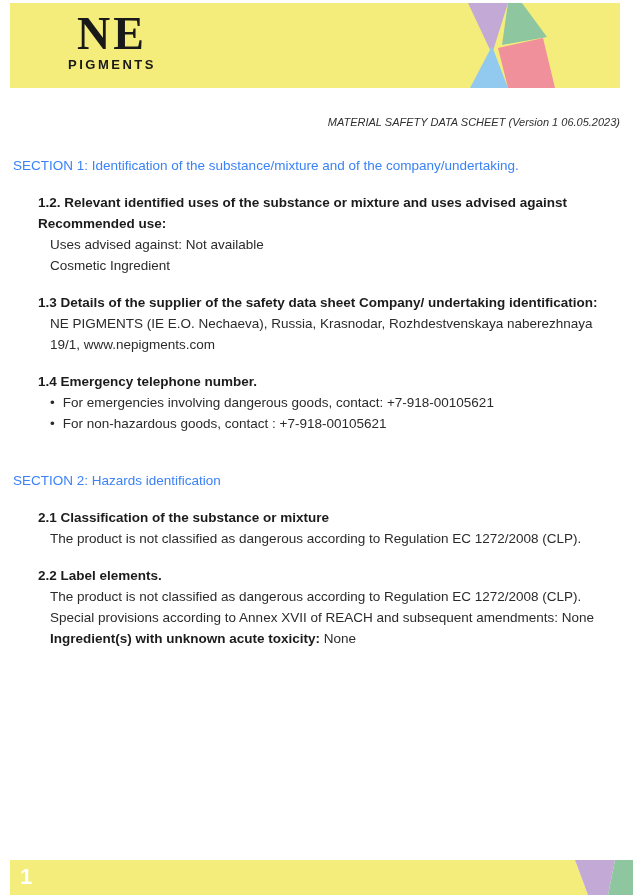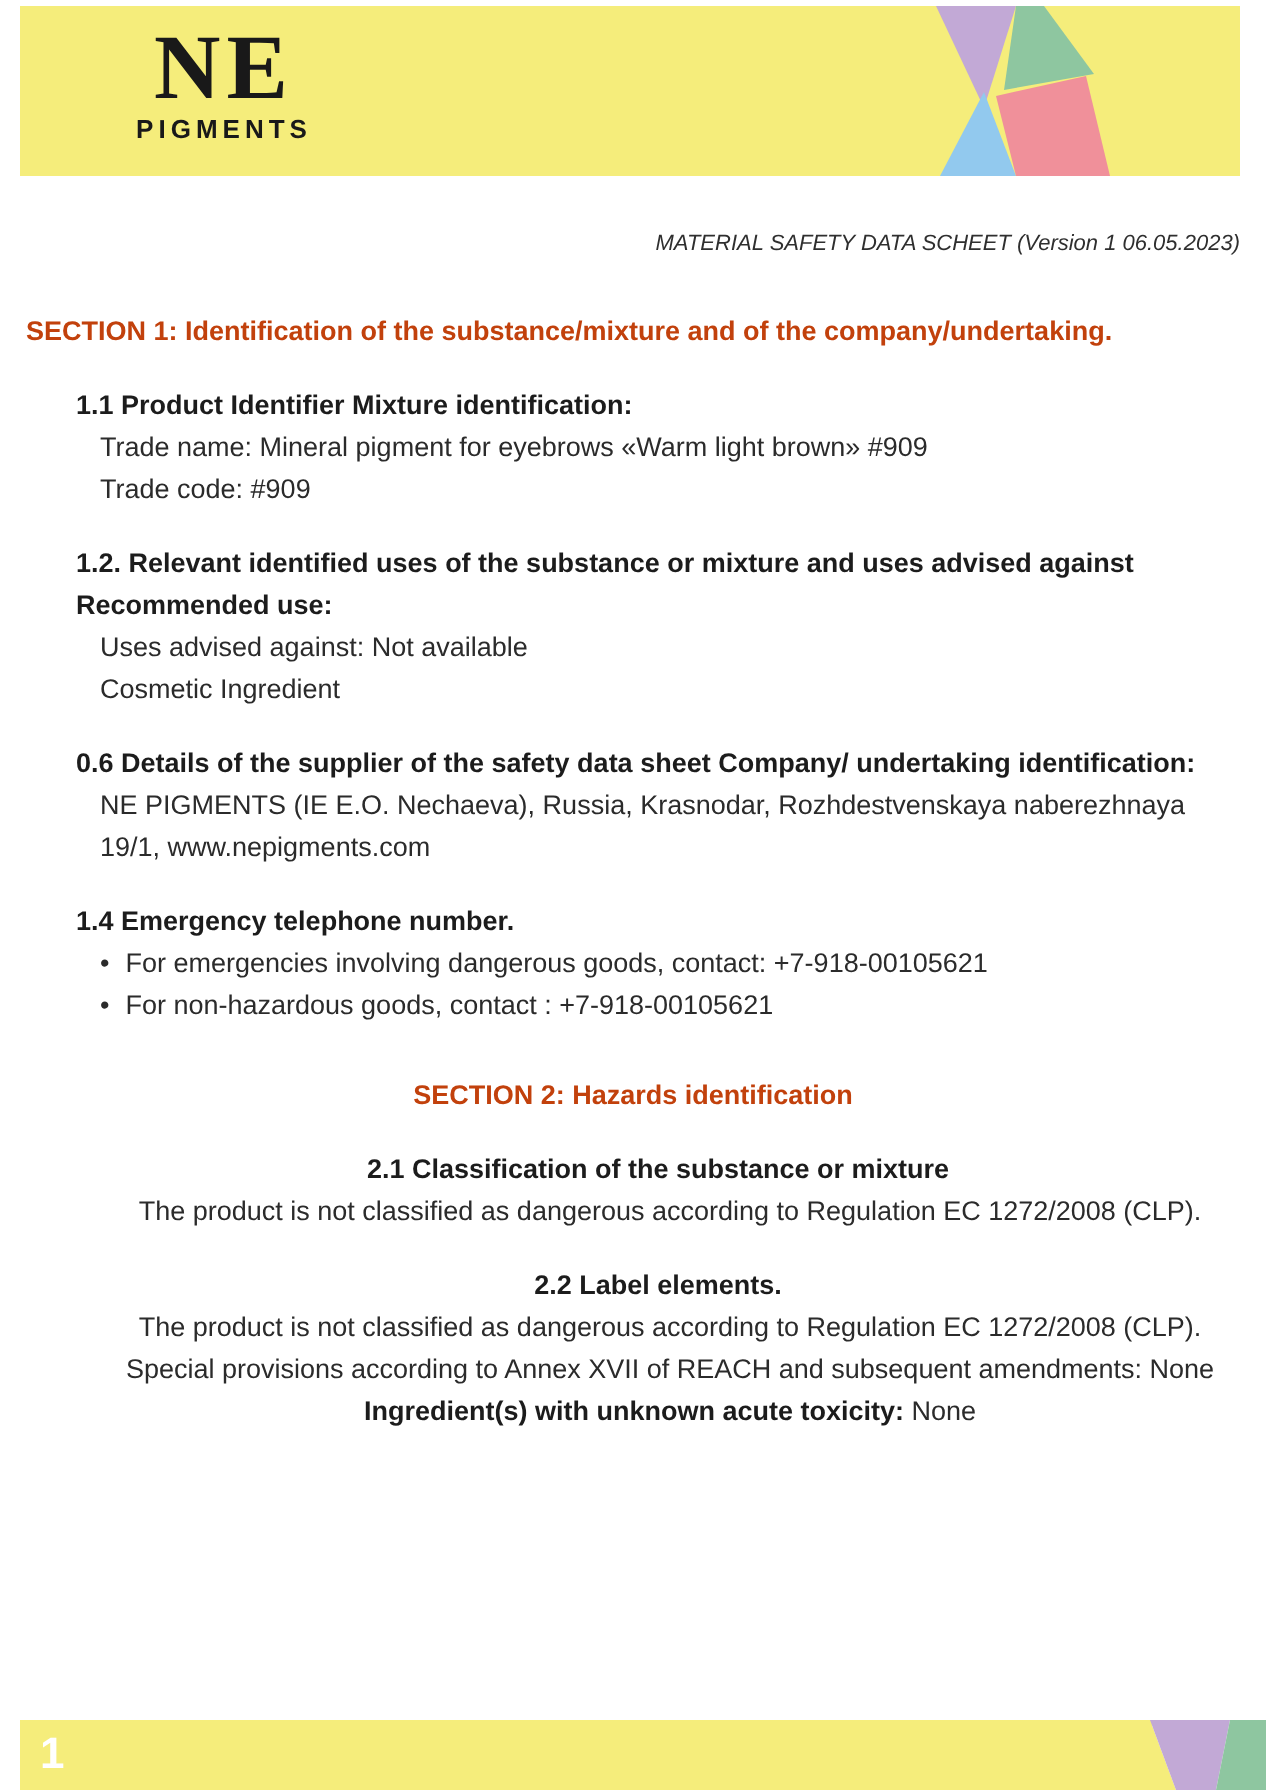--- a/index.html
+++ b/index.html
@@ -10,23 +10,23 @@
   
   .header-band { position:absolute; left:10px; top:3px; width:610px; height:85px; }
   .logo { position:absolute; left:52px; top:12px; width:120px; text-align:center; color:#191919; }
   .logo-ne { font-family:"Liberation Serif", serif; font-weight:700; font-size:46px; line-height:44px; letter-spacing:3px; }
   .logo-pigments { font-size:13px; font-weight:700; letter-spacing:2.5px; margin-top:1px; }
   .header-deco { position:absolute; left:455px; top:3px; }
   
   .doc-title { position:absolute; top:116px; right:18px; font-style:italic; font-size:11px; color:#2f2f2f; }
   
   .content { position:absolute; left:13px; top:150px; width:607px; font-size:13.5px; line-height:21px; }
-  .section-title { font-weight:700; color:#c2410c; }
+  .section-title { font-weight:400; color:#3b82f6; }
   .section-1 .section-title { margin-top:5px; }
-  .section-2 { margin-top:24px;text-align:center; }
+  .section-2 { margin-top:36px; }
   .subsection { margin-top:16px; padding-left:25px; }
   .sub-title { font-weight:700; color:#1c1c1c; }
   .line { padding-left:12px; }
   .line.bullet::before { content:"\2022"; margin-right:8px; }
   .bold-part { font-weight:700; color:#1c1c1c; }
   .emphasis { font-weight:700; color:#1c1c1c; }
   
   .footer-band { position:absolute; left:10px; top:860px; width:628px; height:35px; }
   .footer-yellow { position:absolute; left:0; top:0; width:566px; height:35px; }
   .footer-deco { position:absolute; left:565px; top:0; }
@@ -49,35 +49,30 @@
     <polygon points="43,45 88,35 100,85 53,85" fill="#F0909A"></polygon>
   </svg>
 
   <div class="doc-title">MATERIAL SAFETY DATA SCHEET (Version 1 06.05.2023)</div>
 
   <div class="content">
 
     <div class="section section-1">
       <div class="section-title">SECTION 1: Identification of the substance/mixture and of the company/undertaking.</div>
 
-      <div class="subsection">
-        <div class="sub-title">1.1 Product Identifier Mixture identification:</div>
-        <div class="line">Trade name: Mineral pigment for eyebrows «Warm light brown» #909</div>
-        <div class="line">Trade code: #909</div>
-      </div>
 
       <div class="subsection">
         <div class="sub-title">1.2. Relevant identified uses of the substance or mixture and uses advised against</div>
         <div class="sub-title">Recommended use:</div>
         <div class="line">Uses advised against: Not available</div>
         <div class="line">Cosmetic Ingredient</div>
       </div>
 
       <div class="subsection">
-        <div class="sub-title">0.6 Details of the supplier of the safety data sheet Company/ undertaking identification:</div>
+        <div class="sub-title">1.3 Details of the supplier of the safety data sheet Company/ undertaking identification:</div>
         <div class="line">NE PIGMENTS (IE E.O. Nechaeva), Russia, Krasnodar, Rozhdestvenskaya naberezhnaya</div>
         <div class="line">19/1, www.nepigments.com</div>
       </div>
 
       <div class="subsection">
         <div class="sub-title">1.4 Emergency telephone number.</div>
         <div class="line bullet"><span>For emergencies involving dangerous goods, contact: +7-918-00105621</span></div>
         <div class="line bullet"><span>For non-hazardous goods, contact : +7-918-00105621</span></div>
       </div>
     </div>

